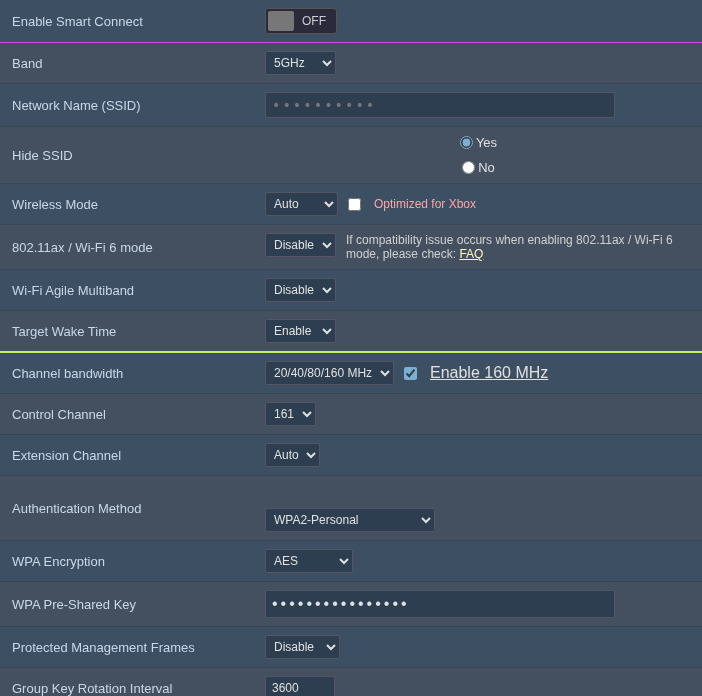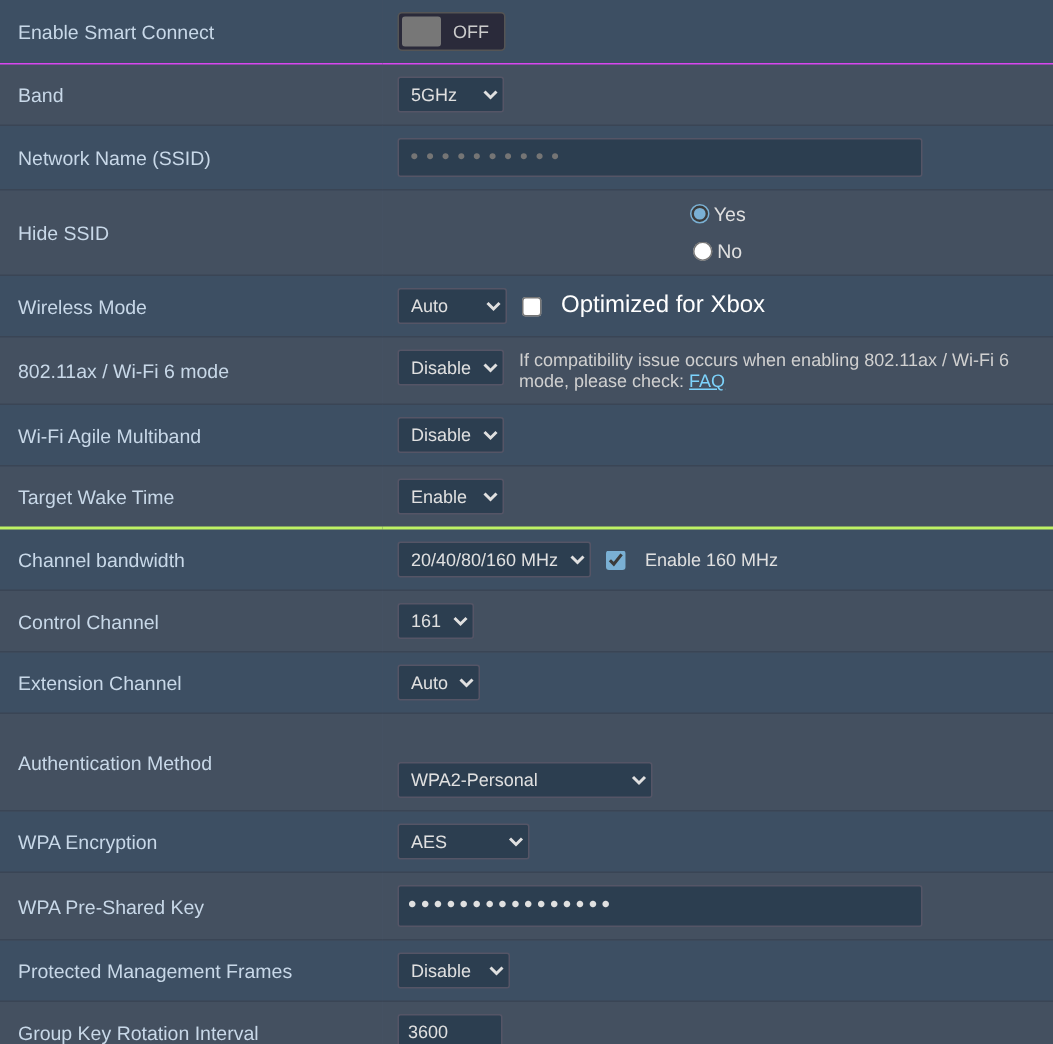--- a/index.html
+++ b/index.html
@@ -71,32 +71,32 @@
     }
 
     
     input[type="checkbox"] {
       accent-color: #7ab0d4;
       cursor: pointer;
     }
 
     
     .xbox-label {
-      color: #ffffff;
-      font-size: 16px;
+      color: #fca5a5;
+      font-size: 12px;
     }
 
     
     .info-text {
       color: #d0d0d0;
       font-size: 12px;
       max-width: 340px;
     }
     .info-text a {
-      color: #7dd3fc;
+      color: #fef9c3;
       text-decoration: underline;
     }
 
     
     .ssid-input {
       width: 360px;
     }
     .psk-input {
       width: 350px;
     }
@@ -232,21 +232,21 @@
     <td class="label-cell">Channel bandwidth</td>
     <td style="padding:8px 10px; vertical-align:middle;">
       <div style="display:flex;align-items:center;gap:10px;">
         <select>
           <option>20/40/80/160 MHz</option>
           <option>20/40/80 MHz</option>
           <option>20/40 MHz</option>
           <option>20 MHz</option>
         </select>
         <input type="checkbox" checked="" style="margin-right: 3px;">
-        <span style="font-size:12px;">Enable 160 MHz</span>
+        <span style="font-size:16px;text-decoration:underline;">Enable 160 MHz</span>
       </div>
     </td>
   </tr>
 
   <tr style="background:#445060; border-bottom:1px solid #3a4555;">
     <td class="label-cell">Control Channel</td>
     <td style="padding:8px 10px; vertical-align:middle;">
       <select>
         <option>161</option>
         <option>36</option>

